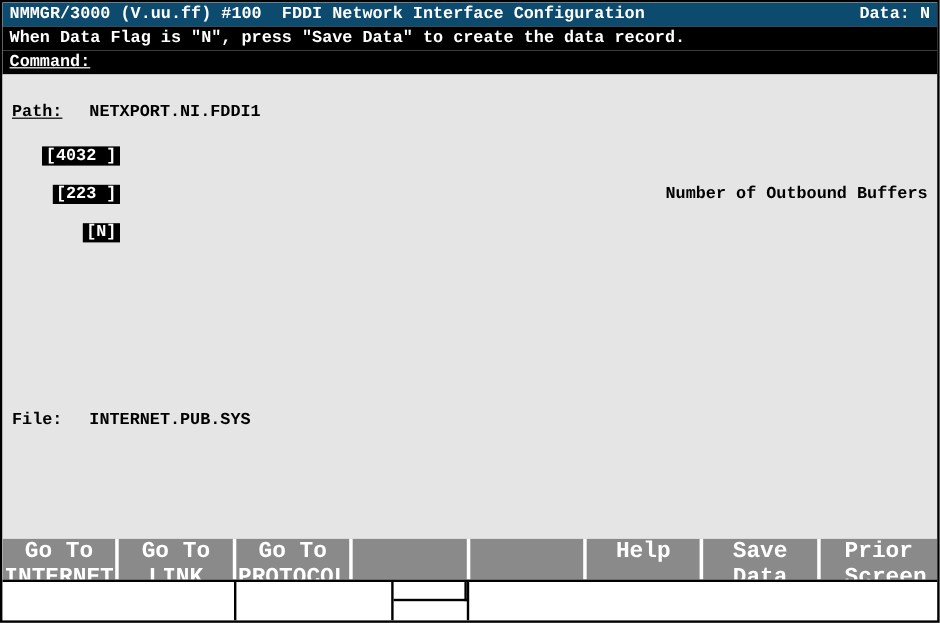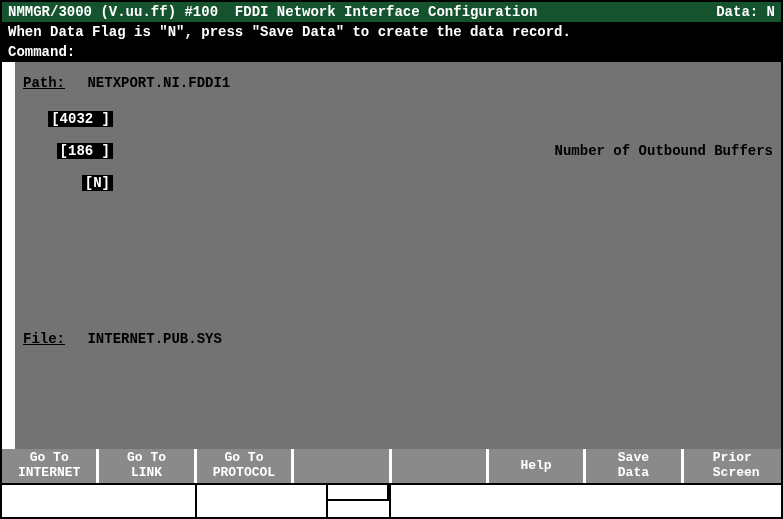--- a/index.html
+++ b/index.html
@@ -9,21 +9,21 @@
       font-size: 14px;
       background: #fff;
       width: 783px;
       height: 519px;
       border: 2px solid #000;
       display: flex;
       flex-direction: column;
       overflow: hidden;
     }
     .header {
-      background: #14532d;
+      background: #0c4a6e;
       color: #fff;
       padding: 2px 6px;
       display: flex;
       justify-content: space-between;
       white-space: pre;
       align-items: flex-end;
     }
     .subheader {
       background: #000;
       color: #fff;
@@ -31,31 +31,31 @@
       white-space: pre;
     }
     .command-row {
       background: #000;
       color: #fff;
       padding: 2px 6px;
       display: flex;
       align-items: baseline;
     }
     .command-label {
+      text-decoration: underline;
       margin-right: 4px;
     }
     .command-input {
       flex: 1;
     }
     .content {
       flex: 1;
-      padding: 13px 8px 8px 8px;
-      background: #737373;
+      padding: 24px 8px 8px 8px;
+      background: #e5e5e5;
       color: #000;
-      margin-left: 13px;
     }
     .path-row {
       margin-bottom: 20px;
     }
     .path-label {
       text-decoration: underline;
       display: inline-block;
       margin-right: 14px;
     }
     .field-row {
@@ -73,39 +73,37 @@
     .field-value {
       background: #000;
       color: #fff;
       padding: 0 3px;
       white-space: pre;
     }
     .file-row {
       margin-top: 140px;
     }
     .file-label {
-      text-decoration: underline;
       display: inline-block;
       margin-right: 14px;
     }
     .fkey-row {
       display: flex;
       background: #fff;
     }
     .fkey {
       background: #8a8a8a;
       color: #fff;
       width: 12.5%;
       height: 34px;
-      font-size: 13px;
+      font-size: 19px;
       line-height: 1.15;
       text-align: center;
       display: flex;
       flex-direction: column;
-      justify-content: center;
       border-right: 3px solid #fff;
       white-space: pre;
     }
     .fkey:last-child { border-right: none; }
     .fkey.blank {
       background: #8a8a8a;
     }
     .boxrow {
       display: flex;
       border-top: 2px solid #000;
@@ -146,21 +144,21 @@
   </div>
 
   <div class="field-row">
     <div class="field-value-col">
       <span class="field-value">[4032 ]</span>
     </div>
   </div>
 
   <div class="field-row">
     <div class="field-value-col">
-      <span class="field-value">[186 ]</span>
+      <span class="field-value">[223 ]</span>
     </div>
     <span>Number of Outbound Buffers</span>
   </div>
 
   <div class="field-row">
     <div class="field-value-col">
       <span class="field-value">[N]</span>
     </div>
   </div>
 

